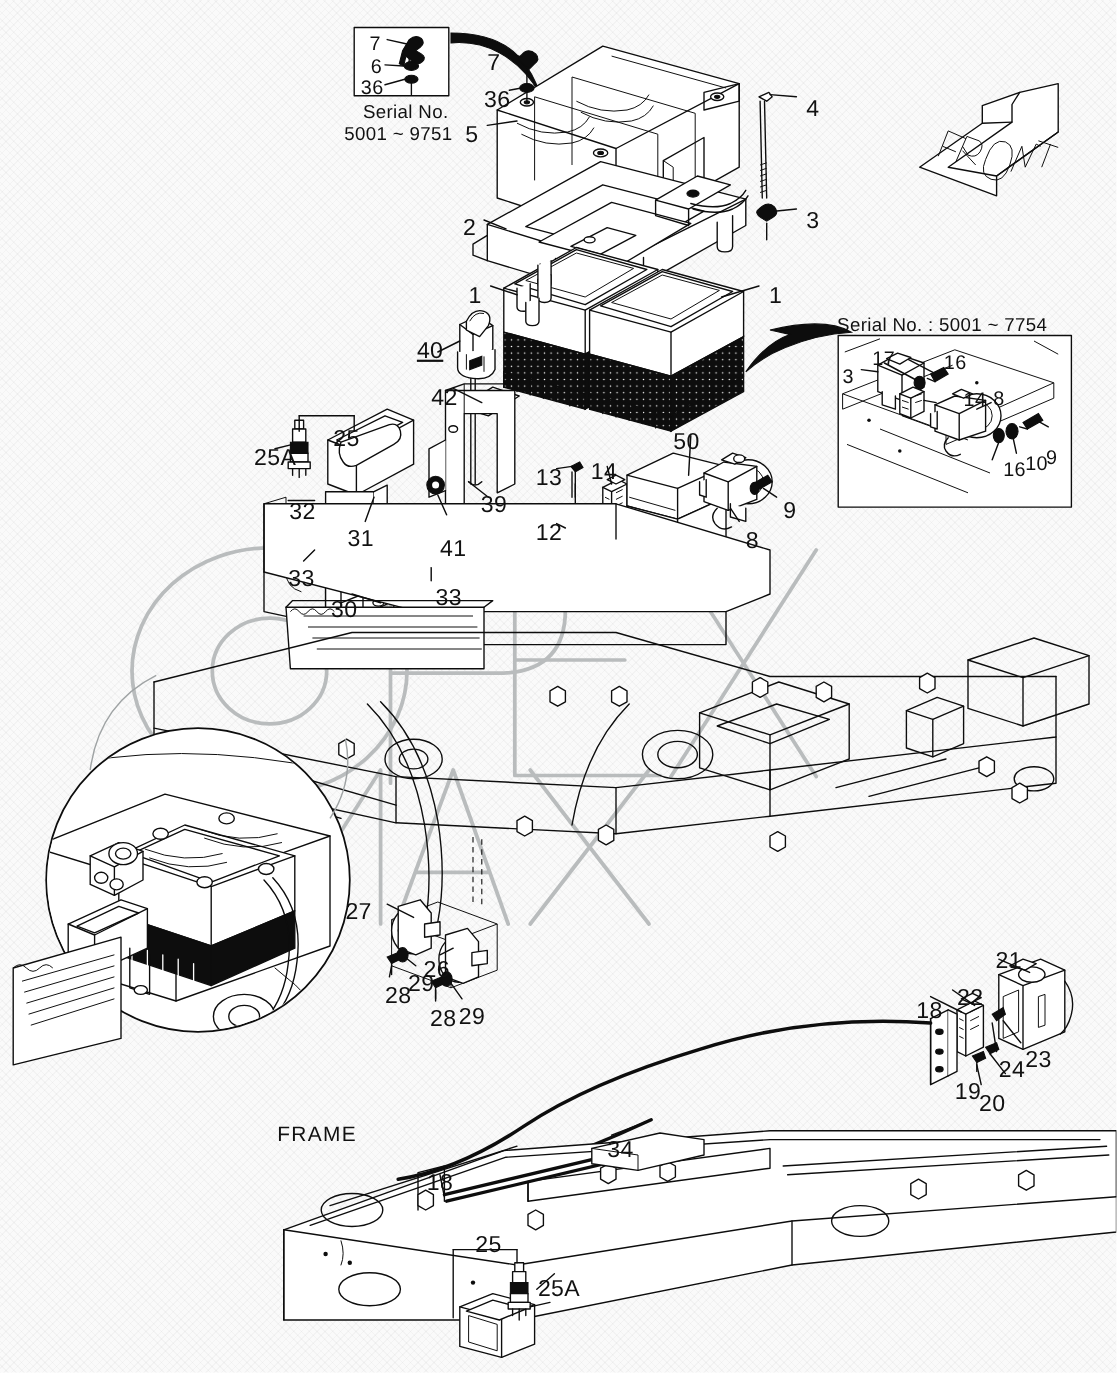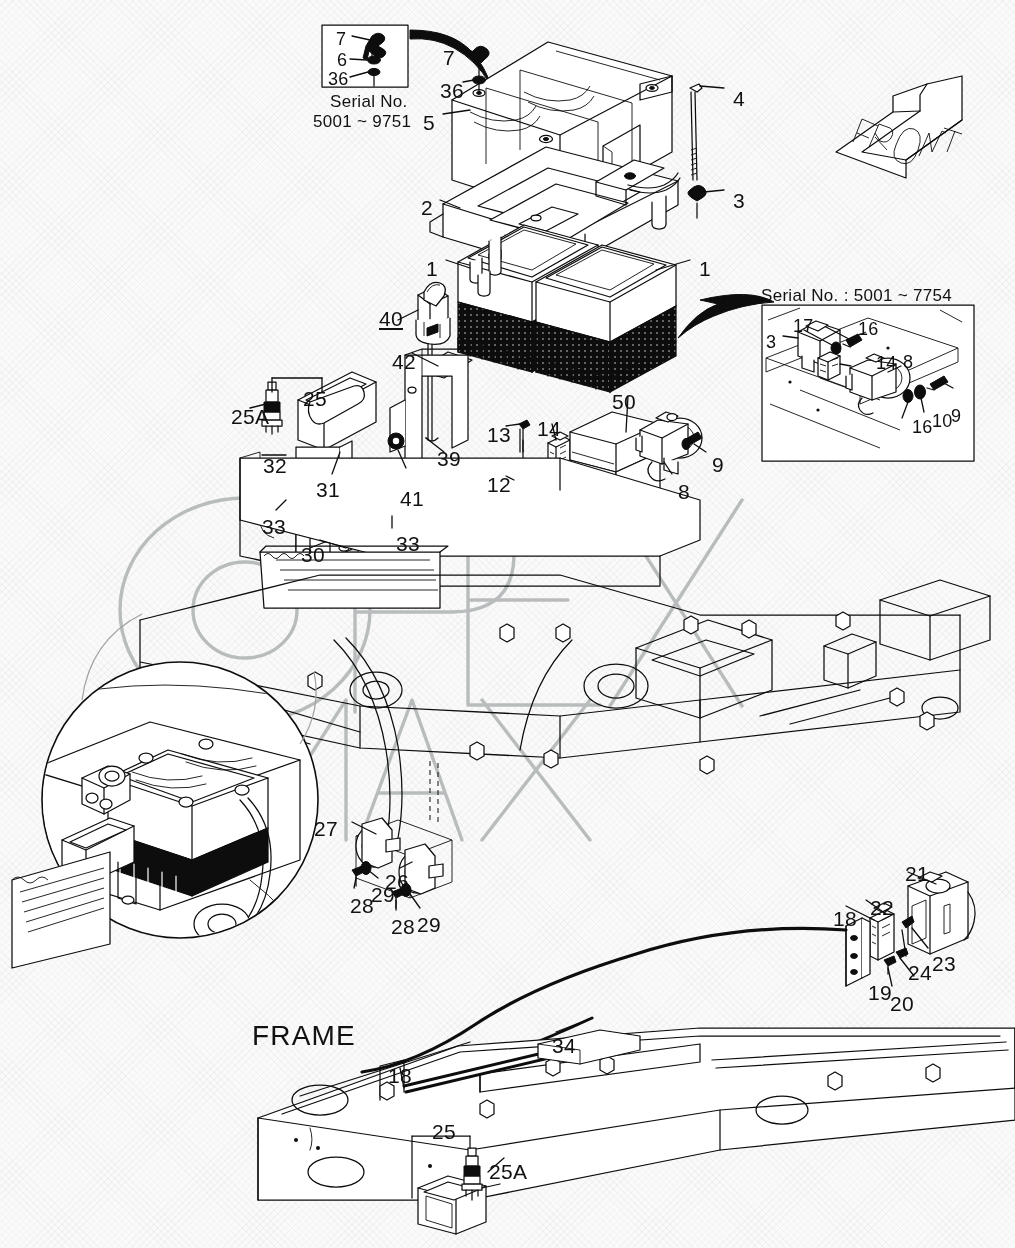--- a/index.html
+++ b/index.html
@@ -13,21 +13,21 @@
       #fafafa;
   }
   #art{position:absolute;left:0;top:0;width:1015px;height:1248px;}
   .lbl{
     position:absolute;font-family:"Liberation Sans",sans-serif;
     color:#111;white-space:nowrap;line-height:1;
     font-size:21px;letter-spacing:0.3px;
   }
   .lbl.small{font-size:18px;}
   .lbl.ser{font-size:17px;}
-  .lbl.frame{font-size:28px;letter-spacing:1.2px;}
+  .lbl.frame{font-size:19px;letter-spacing:1.2px;}
 </style>
 </head>
 <body>
 
 <div id="stage">
 
   <svg id="art" viewBox="0 0 1015 1248" xmlns="http://www.w3.org/2000/svg">
     <defs>
       <style>
         .s{fill:none;stroke:#0d0d0d;stroke-width:1.25;stroke-linejoin:round;stroke-linecap:round;}

